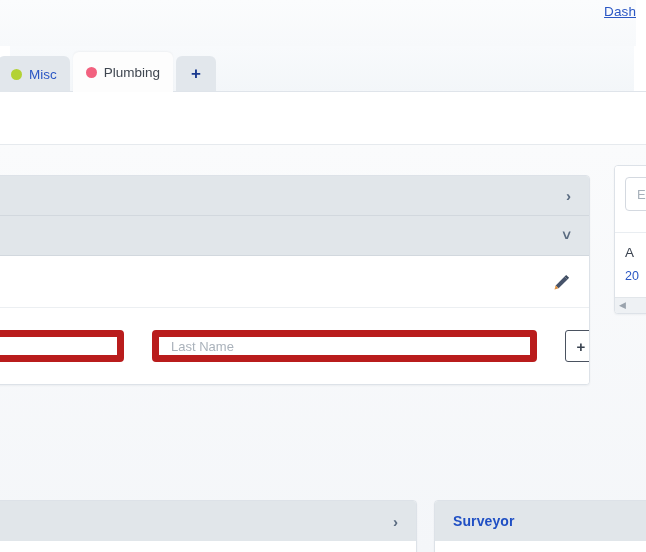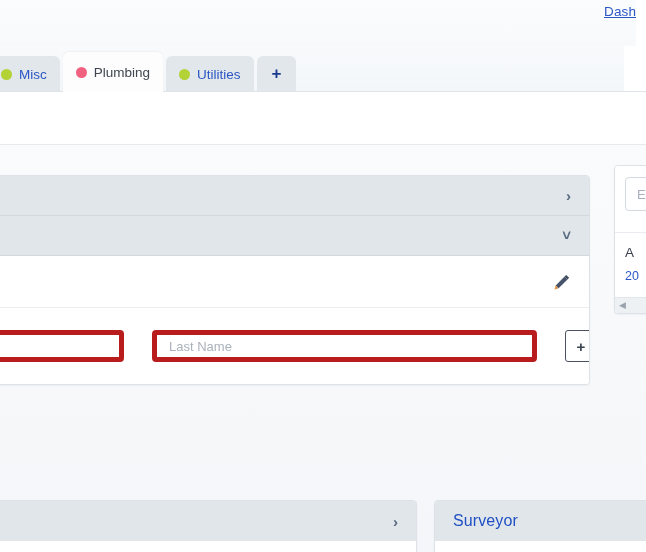--- a/index.html
+++ b/index.html
@@ -31,21 +31,21 @@
     right: 0; top: 4px;
     font-size: 13.5px;
     color: #2b57c4;
     white-space: nowrap;
     letter-spacing: .1px;
   }
 
   
   .tabbar {
     position: absolute;
-    left: 0; top: 46px;
+    left: 10px; top: 46px;
     width: 624px; height: 46px;
     background: linear-gradient(to bottom, #f8fafc 0%, #f3f6f9 100%);
   }
   .tabbar-baseline {
     position: absolute;
     left: 0; bottom: 0;
     width: 646px; height: 1px;
     background: #dfe4ea;
   }
   .tabs {
@@ -163,21 +163,21 @@
     display: flex;
     align-items: center;
     gap: 28px;
     height: 76px;
     padding: 0 18px;
     background: #ffffff;
   }
   .field {
     height: 32px;
     flex: none;
-    border: 5px solid #b91c1c;
+    border: 7px solid #b91c1c;
     border-radius: 4px;
     background: #ffffff;
     padding: 0 12px;
     font-size: 13px;
     color: #3f4650;
     font-family: "Liberation Sans", sans-serif;
     outline: none;
   }
   .field::placeholder { color: #aab2bb; }
   .field.first { width: 185px; }
@@ -284,22 +284,22 @@
     border: 1px solid #dde2e8;
     border-radius: 4px 4px 0 0;
     box-shadow: 0 1px 2px rgba(20,30,50,.05);
     overflow: hidden;
   }
   .sec-header.titled {
     justify-content: flex-start;
     border-bottom: none;
   }
   .sec-title {
-    font-size: 16px;
-    font-weight: normal;
+    font-size: 14px;
+    font-weight: bold;
     color: #1f4fc4;
     white-space: nowrap;
     letter-spacing: .1px;
   }
   .panel-body-blank {
     height: 26px;
     background: #ffffff;
   }
 </style>
 </head>
@@ -319,24 +319,20 @@
         <span>Misc</span>
       </div>
 
       <div class="tab active">
         <span class="dot pink"></span>
         <span>Plumbing</span>
       </div>
 
 
 
-      <div class="tab">
-        <span class="dot"></span>
-        <span>Utilities</span>
-      </div>
 
       <div class="tab plus">
         <span class="plus-glyph">+</span>
       </div>
 
     </div>
     <div class="tabbar-baseline"></div>
   </div>
 
   <div class="below-tabs"></div>

